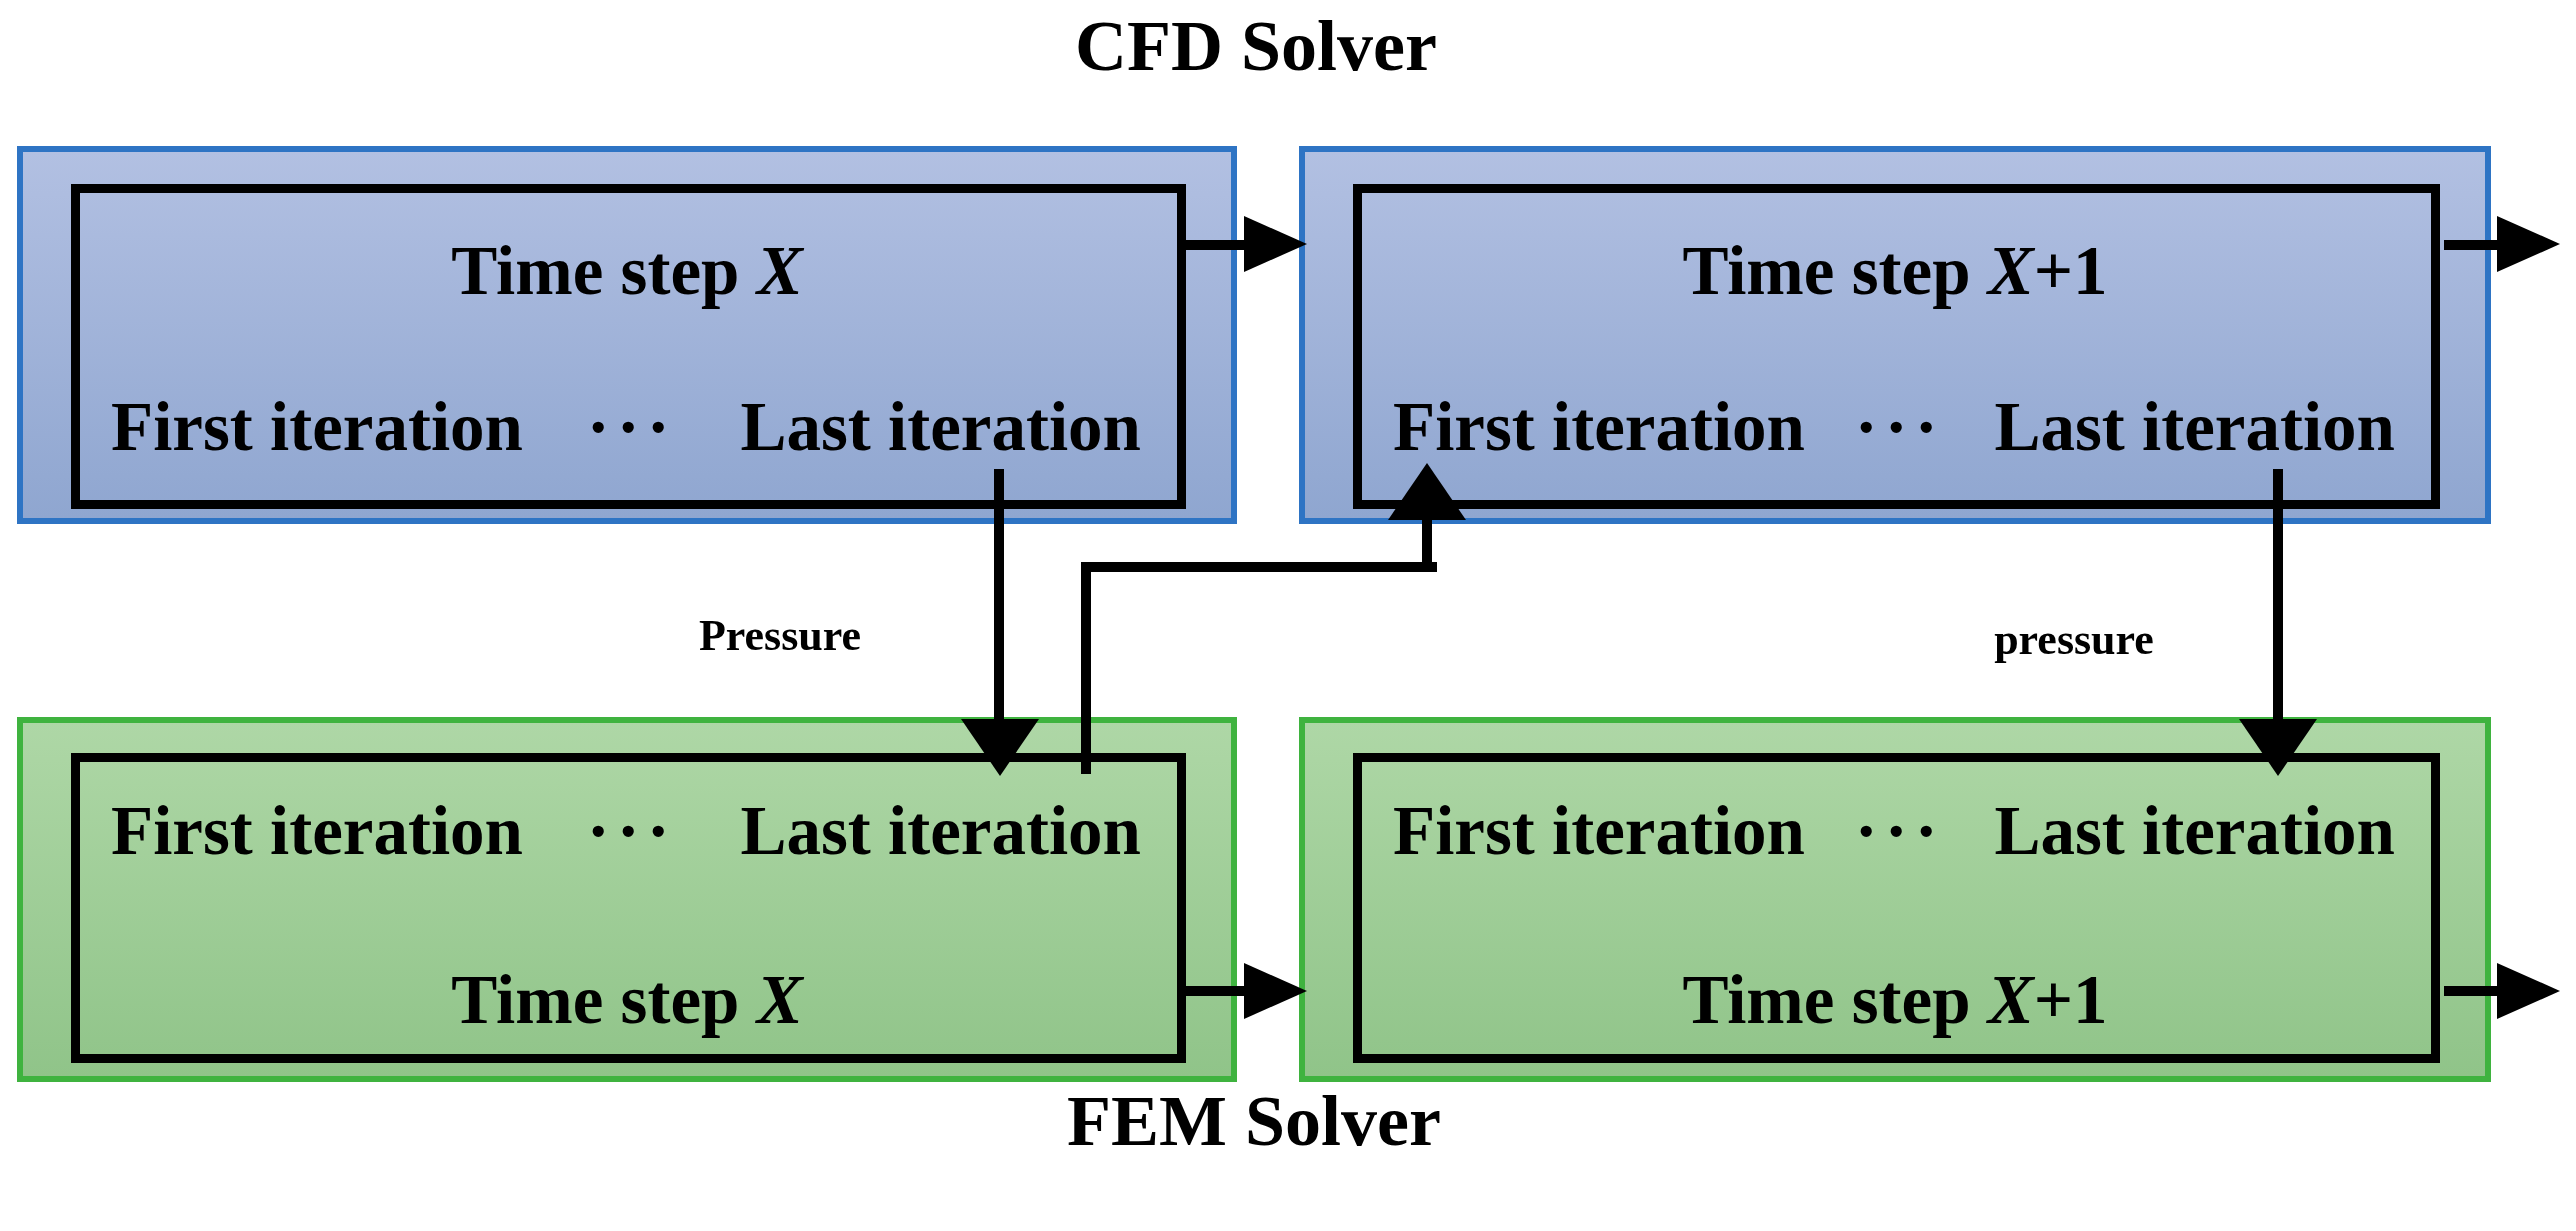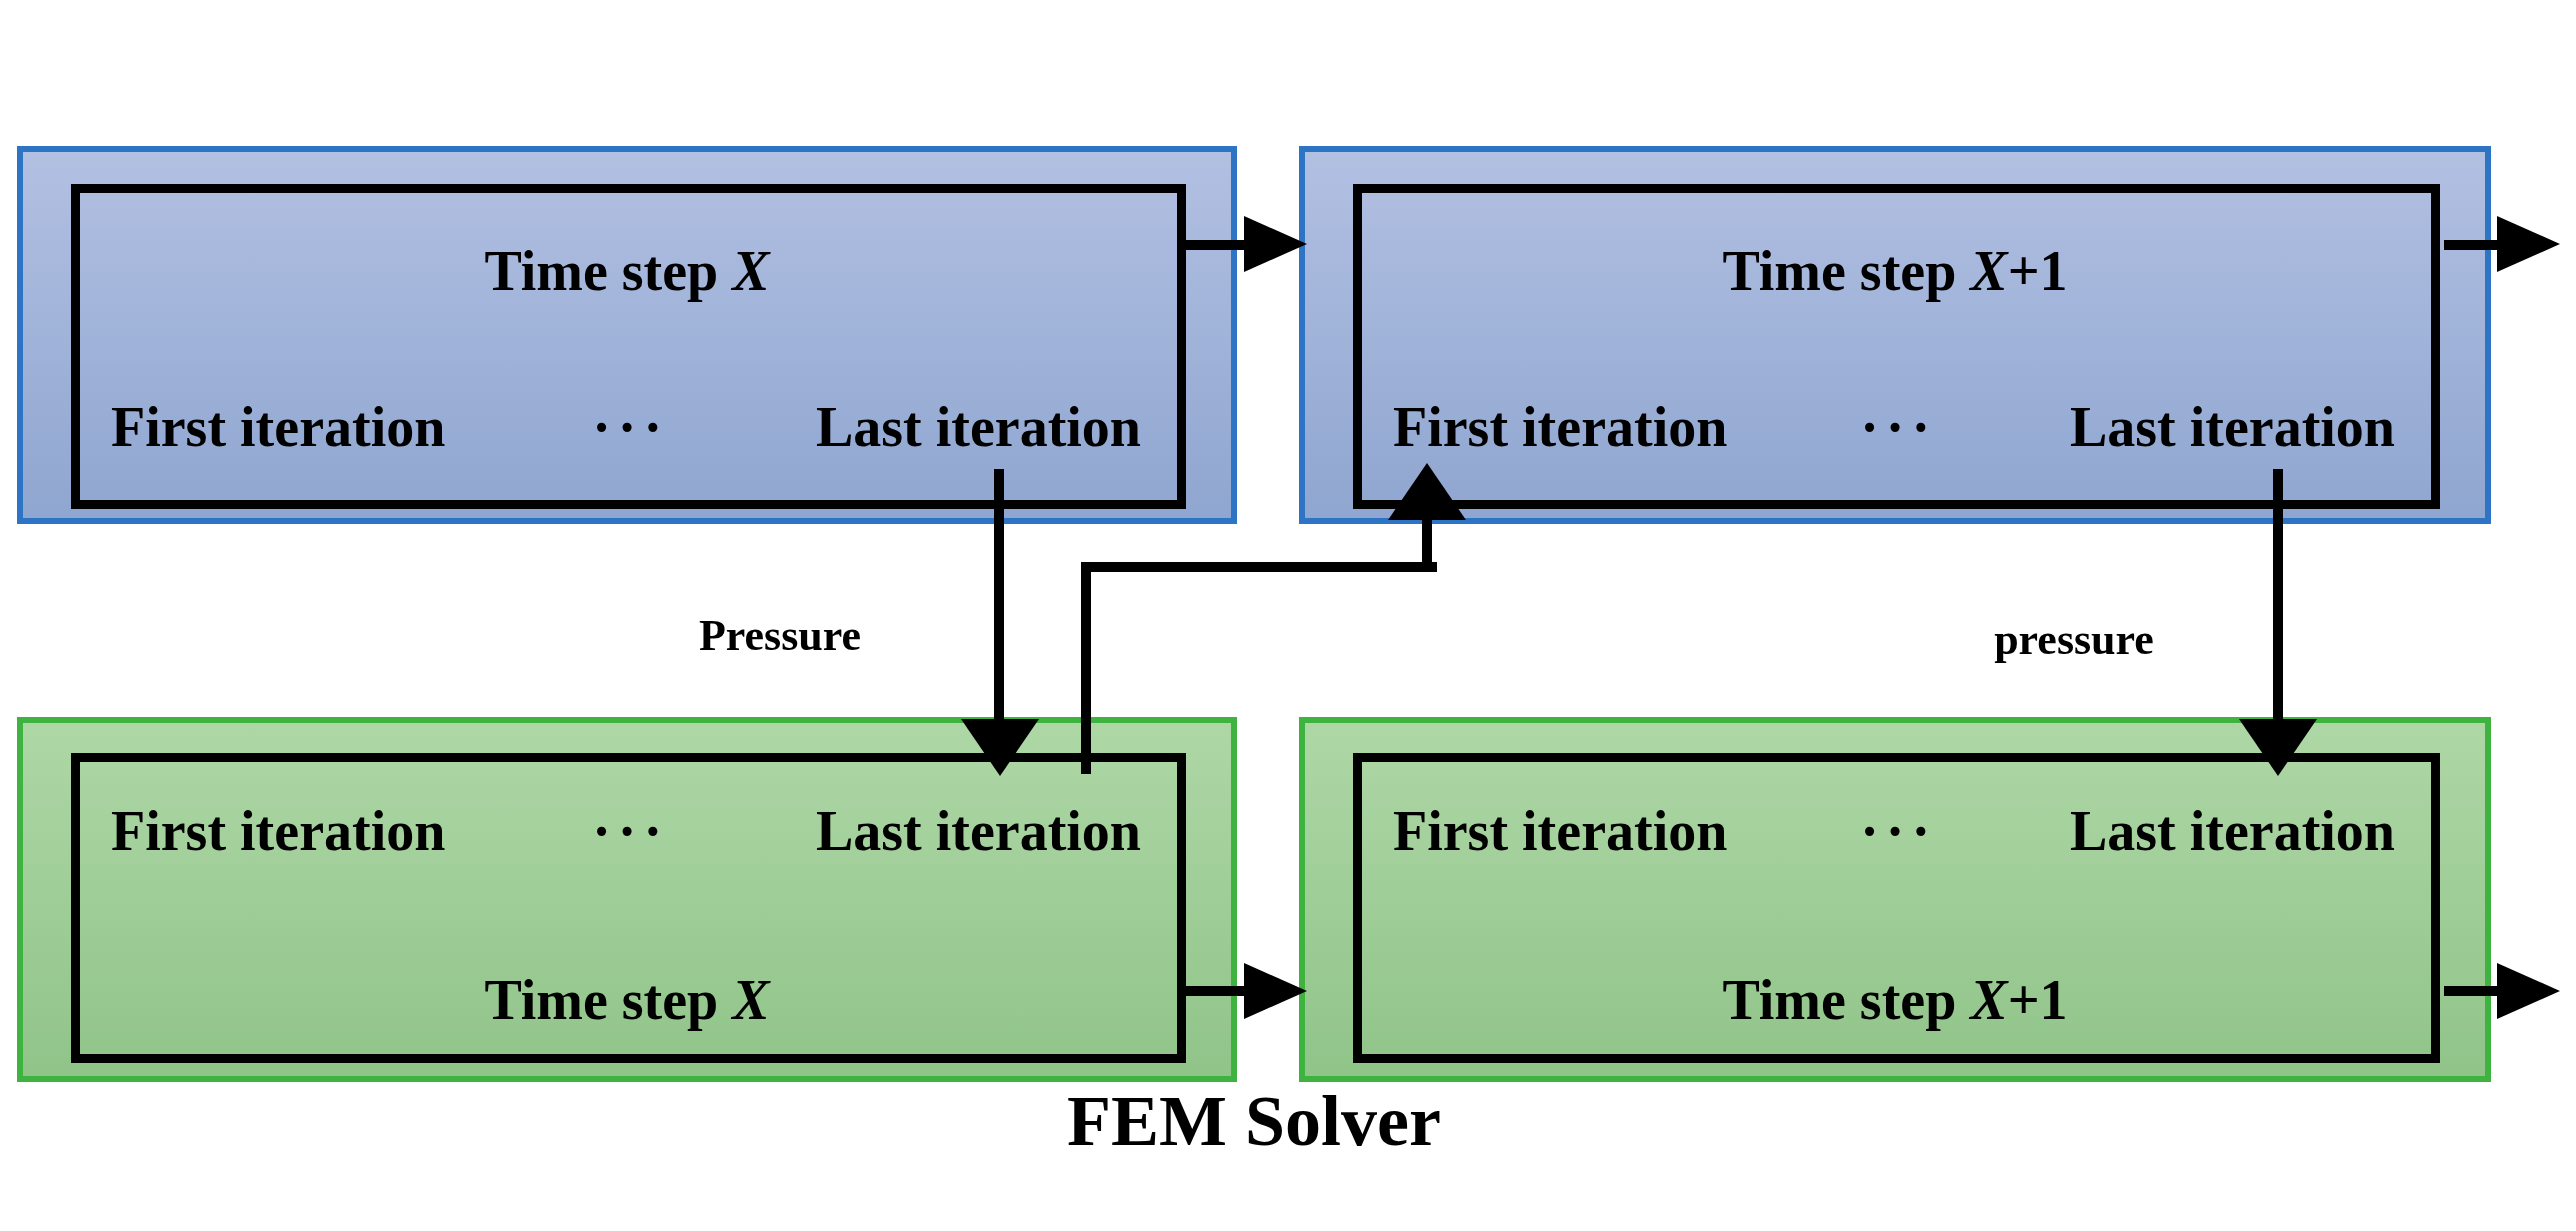--- a/index.html
+++ b/index.html
@@ -42,21 +42,21 @@
     position:absolute;
     border:9px solid var(--line);
     box-sizing:border-box;
     background:transparent;
   }
   .blue .inner-frame{left:48px;right:45px;top:32px;bottom:9px;}
   .green .inner-frame{left:48px;right:45px;top:30px;bottom:13px;}
   .row{
     position:absolute;left:0;right:0;
     font-weight:bold;color:#000;
-    font-size:56px;line-height:69px;
+    font-size:69px;line-height:69px;
     white-space:nowrap;
   }
   .row.time{text-align:center;}
   .row.iter{
     display:flex;justify-content:space-between;align-items:center;
     left:88px;right:90px;
   }
   .time-var{font-style:italic;}
   .dots{letter-spacing:6.9px;font-weight:bold;}
   
@@ -86,20 +86,21 @@
     transform:translateX(-50%);
     font-size:44px;font-weight:bold;color:#000;
     line-height:69px;white-space:nowrap;
   }
 </style>
 </head>
 <body>
 
 <div class="canvas">
 
+  <div class="title" style="left:1256px;top:9.6px;">CFD Solver</div>
   <div class="title" style="left:1254px;top:1085px;">FEM Solver</div>
 
   <div class="solver-box blue" style="left:17px;top:146px;width:1220px;height:378px;">
     <div class="inner-frame"></div>
     <div class="row time" style="top:85px;">
       <span>Time step </span><span class="time-var">X</span><span></span>
     </div>
     <div class="row iter" style="top:241px;">
       <span>First iteration</span>
       <span class="dots">···</span>

